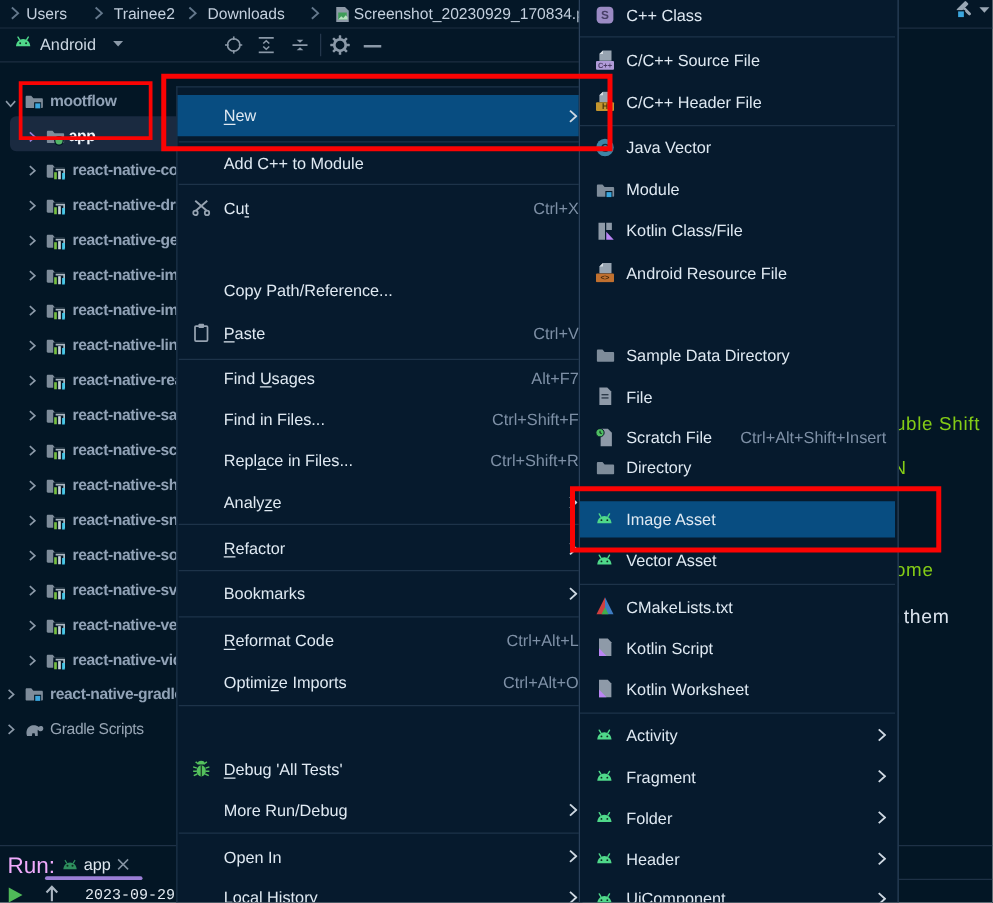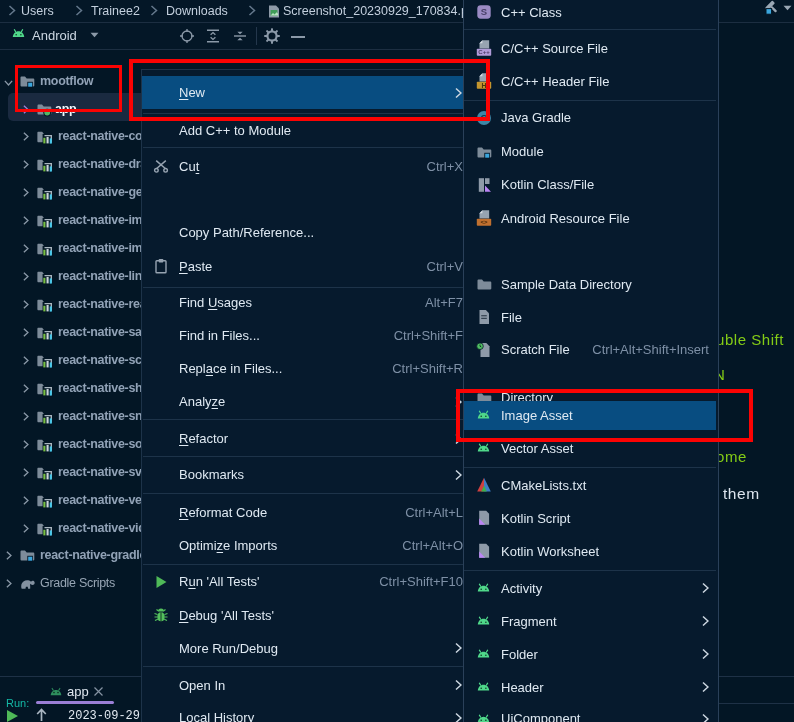--- a/index.html
+++ b/index.html
@@ -383,21 +383,21 @@
       <svg class="abs" style="left:19px;top:6px" width="17" height="17" viewBox="0 0 16 16">
           <use href="#elephant"></use>
         </svg>
       <span class="abs" style="left:40px;top:7px">Gradle Scripts</span>
     </div>
   </div>
 
   <div id="runbar">
     <div class="abs" style="left:0;top:0;width:794px;height:1px;background:#1e3146"></div>
     <div class="abs" style="left:717px;top:27px;width:77px;height:1px;background:#1e3146"></div>
-    <span class="abs" style="left:6px;top:21px;font-size:11px;color:#14b8a6">Run:</span>
+    <span class="abs" style="left:6px;top:6px;font-size:18px;color:#f0abfc">Run:</span>
     <svg class="abs" style="left:49px;top:9px" width="14" height="14" viewBox="0 0 16 16">
       <path d="M4.9 6.0 L3.6 3.9 M11.1 6.0 L12.4 3.9" stroke="#2e8f5e" stroke-width="1.2" fill="none" stroke-linecap="round"></path>
       <path d="M1.9 11.8 C2.2 8.1 4.7 5.6 8 5.6 C11.3 5.6 13.8 8.1 14.1 11.8 Z" fill="#2e8f5e"></path>
       <circle cx="5.7" cy="8.7" r="0.95" fill="#0d2b20"></circle>
       <circle cx="10.3" cy="8.7" r="0.95" fill="#0d2b20"></circle>
     </svg>
     <span class="abs" style="left:67px;top:8px;font-size:13px;color:#dfe7ef">app</span>
     <svg class="abs" style="left:93px;top:10px" width="11" height="11" viewBox="0 0 11 11">
         <path d="M1.5 1.5 L9.5 9.5 M9.5 1.5 L1.5 9.5" stroke="#8593a2" stroke-width="1.2"></path>
       </svg>
@@ -493,27 +493,20 @@
     <div class="msep" style="top:422.7px"></div>
     <div class="mi" style="top:426.1px">
         <span class="txt"><span class="u">R</span>eformat Code</span>
         <span class="sc">Ctrl+Alt+L</span>
       </div>
     <div class="mi" style="top:459.1px">
         <span class="txt">Optimi<span class="u">z</span>e Imports</span>
         <span class="sc">Ctrl+Alt+O</span>
       </div>
     <div class="msep" style="top:494.2px"></div>
-    <div class="mi" style="top:495.1px">
-        <svg class="ico" width="16" height="16" viewBox="0 0 16 16">
-          <use href="#runplay"></use>
-        </svg>
-        <span class="txt">R<span class="u">u</span>n 'All Tests'</span>
-        <span class="sc">Ctrl+Shift+F10</span>
-      </div>
     <div class="mi" style="top:528.9px">
         <svg class="ico" width="16" height="16" viewBox="0 0 16 16">
           <use href="#bugic"></use>
         </svg>
         <span class="txt"><span class="u">D</span>ebug 'All Tests'</span>
       </div>
     <div class="mi" style="top:561.9px">
         <span class="txt">More Run/Debug</span>
       <svg class="arr" width="7" height="11" viewBox="0 0 7 11">
           <path d="M1 1 L6 5.5 L1 10" stroke="#cdd7e1" stroke-width="1.5" fill="none"></path>
@@ -556,21 +549,21 @@
           <rect x="0.8" y="8.8" width="14.4" height="7" rx="0.8" fill="#c3952e"></rect>
           <text x="8" y="14.6" font-family="Liberation Sans" font-size="6.8" font-weight="bold" fill="#47360e" text-anchor="middle">H</text>
         </svg>
         <span class="txt">C/C++ Header File</span>
       </div>
     <div class="ssep" style="top:110.8px"></div>
     <div class="si" style="top:112.4px">
         <svg class="ico" width="16" height="16" viewBox="0 0 16 16">
           <use href="#javaclass"></use>
         </svg>
-        <span class="txt">Java Gradle</span>
+        <span class="txt">Java Vector</span>
       </div>
     <div class="si" style="top:146px">
         <svg class="ico" width="16" height="16" viewBox="0 0 16 16">
           <use href="#foldersq"></use>
         </svg>
         <span class="txt">Module</span>
       </div>
     <div class="si" style="top:179.2px">
         <svg class="ico" width="16" height="16" viewBox="0 0 16 16">
           <use href="#kotlincf"></use>
@@ -597,21 +590,21 @@
         </svg>
         <span class="txt">File</span>
       </div>
     <div class="si" style="top:344.3px">
         <svg class="ico" width="16" height="16" viewBox="0 0 16 16">
           <use href="#scratchfile"></use>
         </svg>
         <span class="txt">Scratch File</span>
         <span class="sc">Ctrl+Alt+Shift+Insert</span>
       </div>
-    <div class="si" style="top:392px">
+    <div class="si" style="top:368px">
         <svg class="ico" width="16" height="16" viewBox="0 0 16 16">
           <use href="#folder"></use>
         </svg>
         <span class="txt">Directory</span>
       </div>
     <div class="abs hl" style="left:0;top:412px;width:252px;height:29px"></div>
     <div class="si" style="top:409.5px">
         <svg class="ico" width="15" height="15" viewBox="0 0 16 16">
           <use href="#and"></use>
         </svg>

